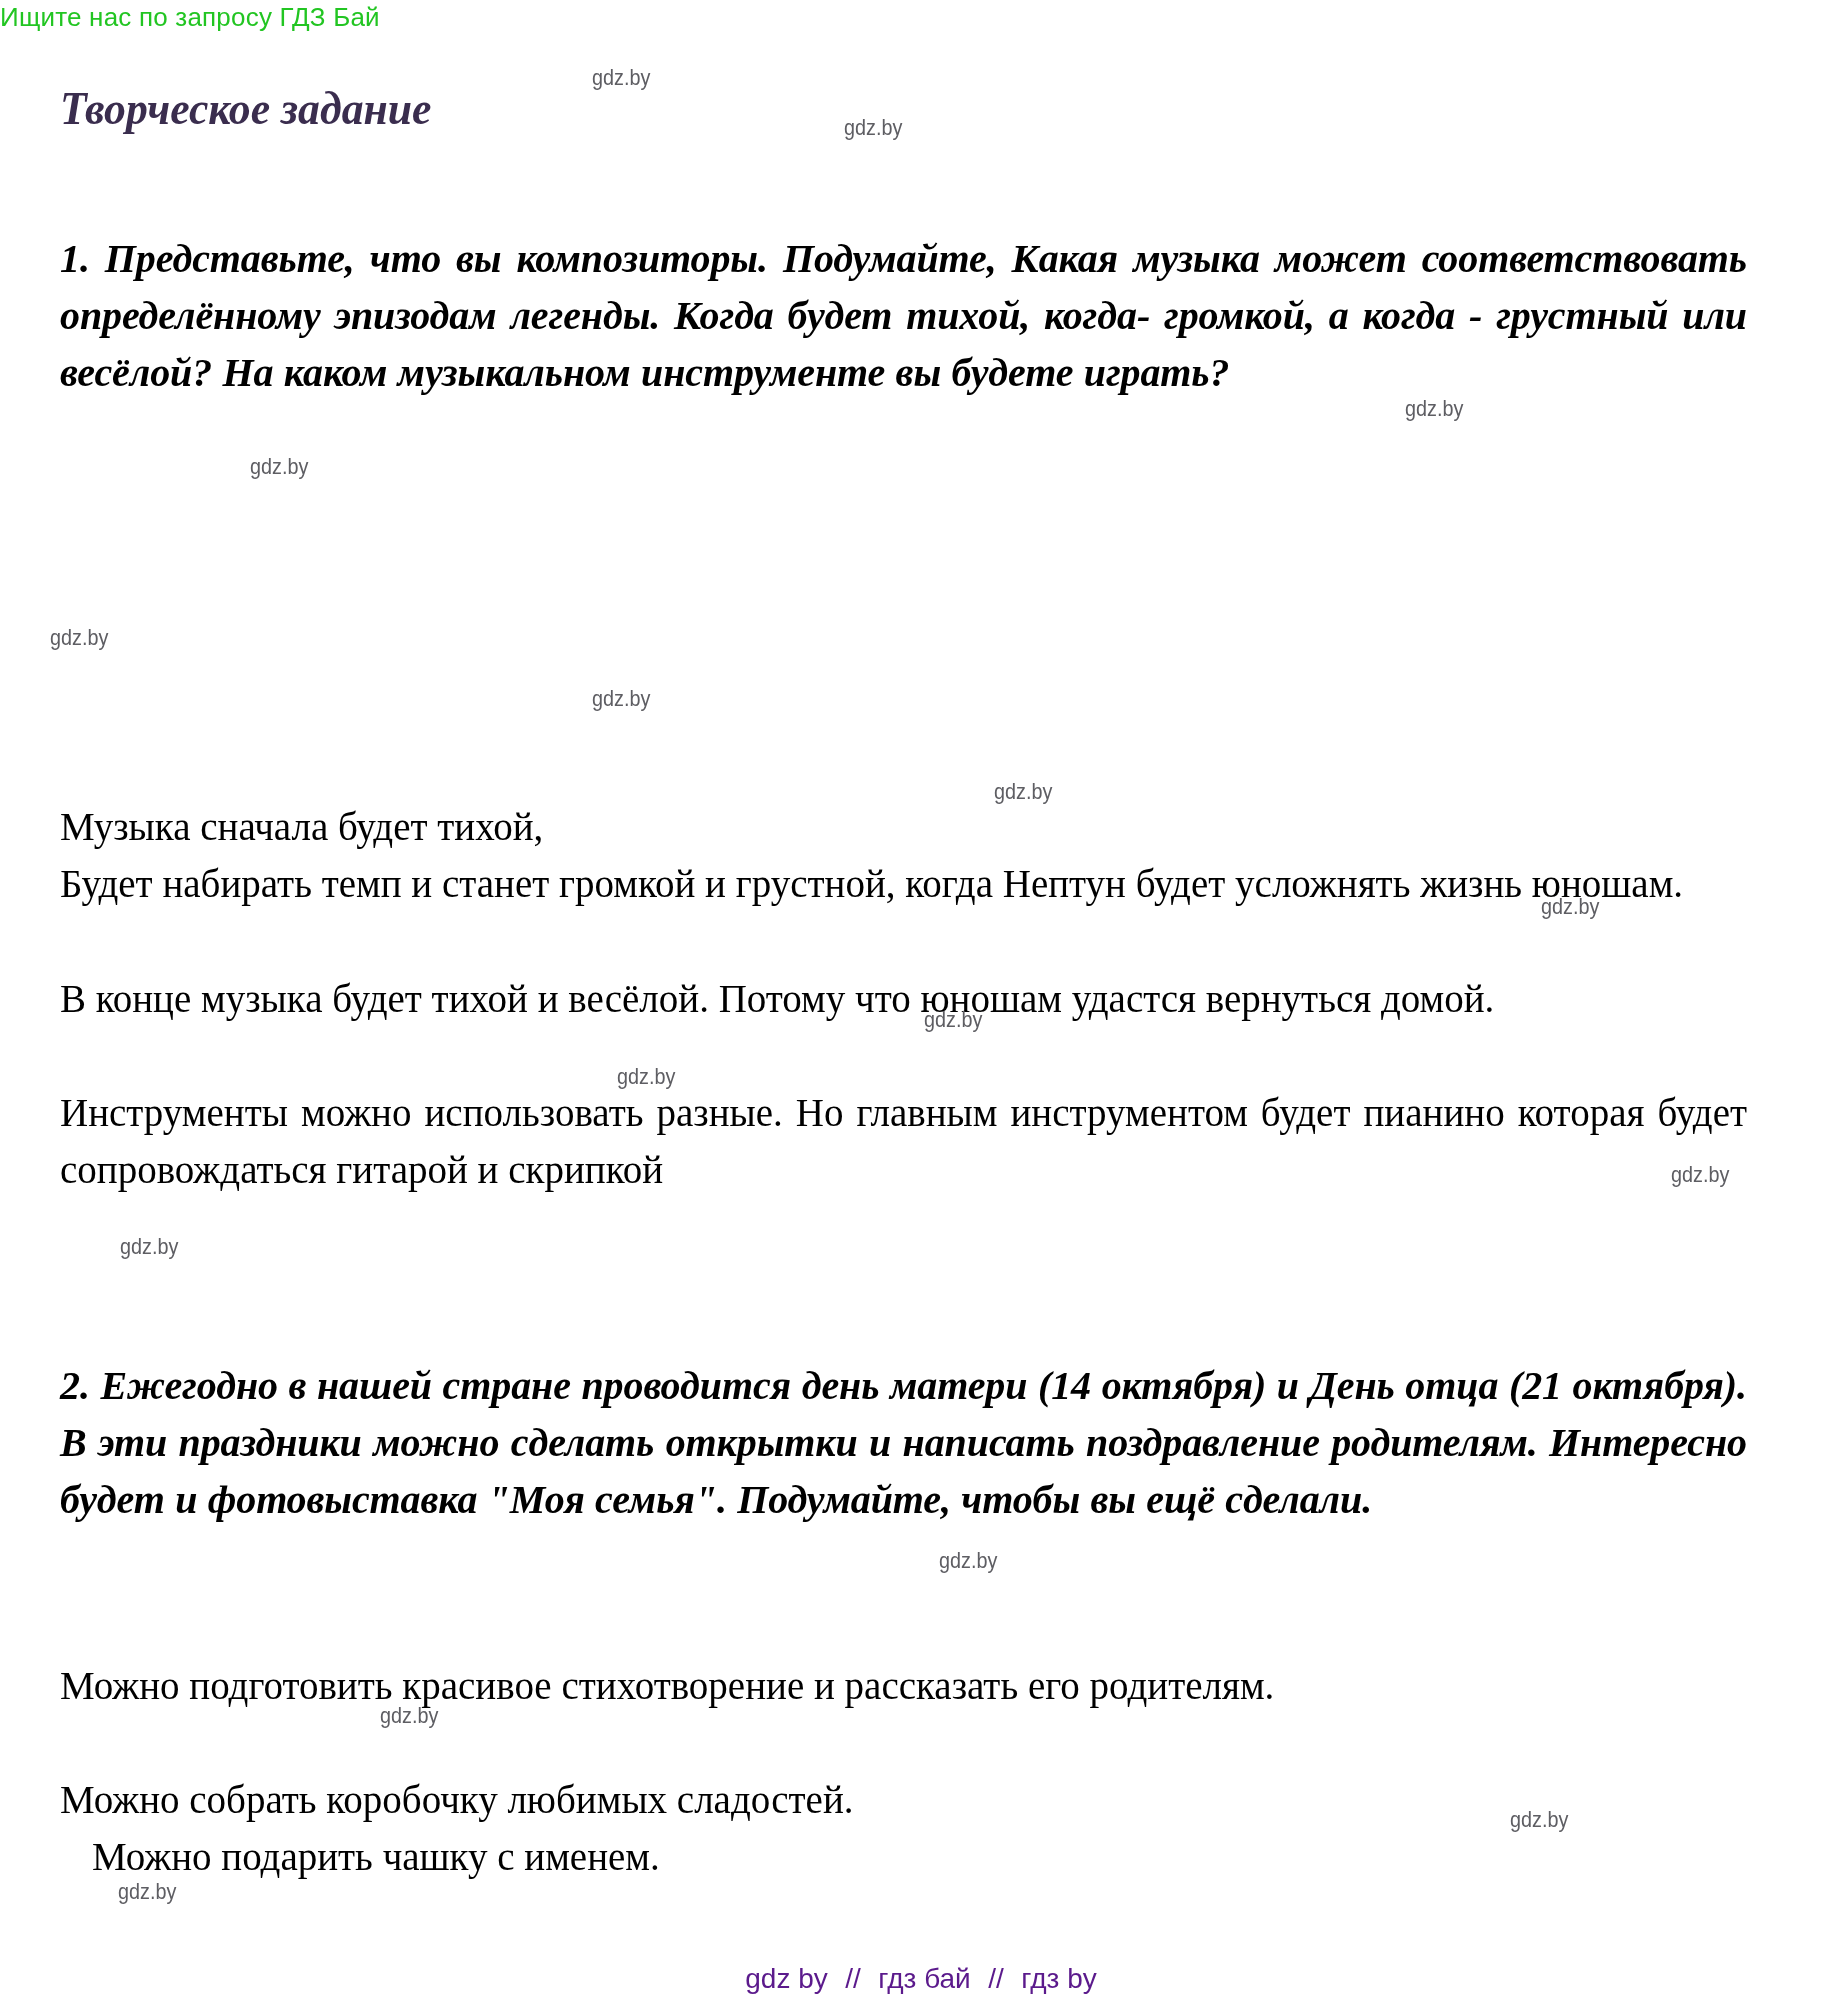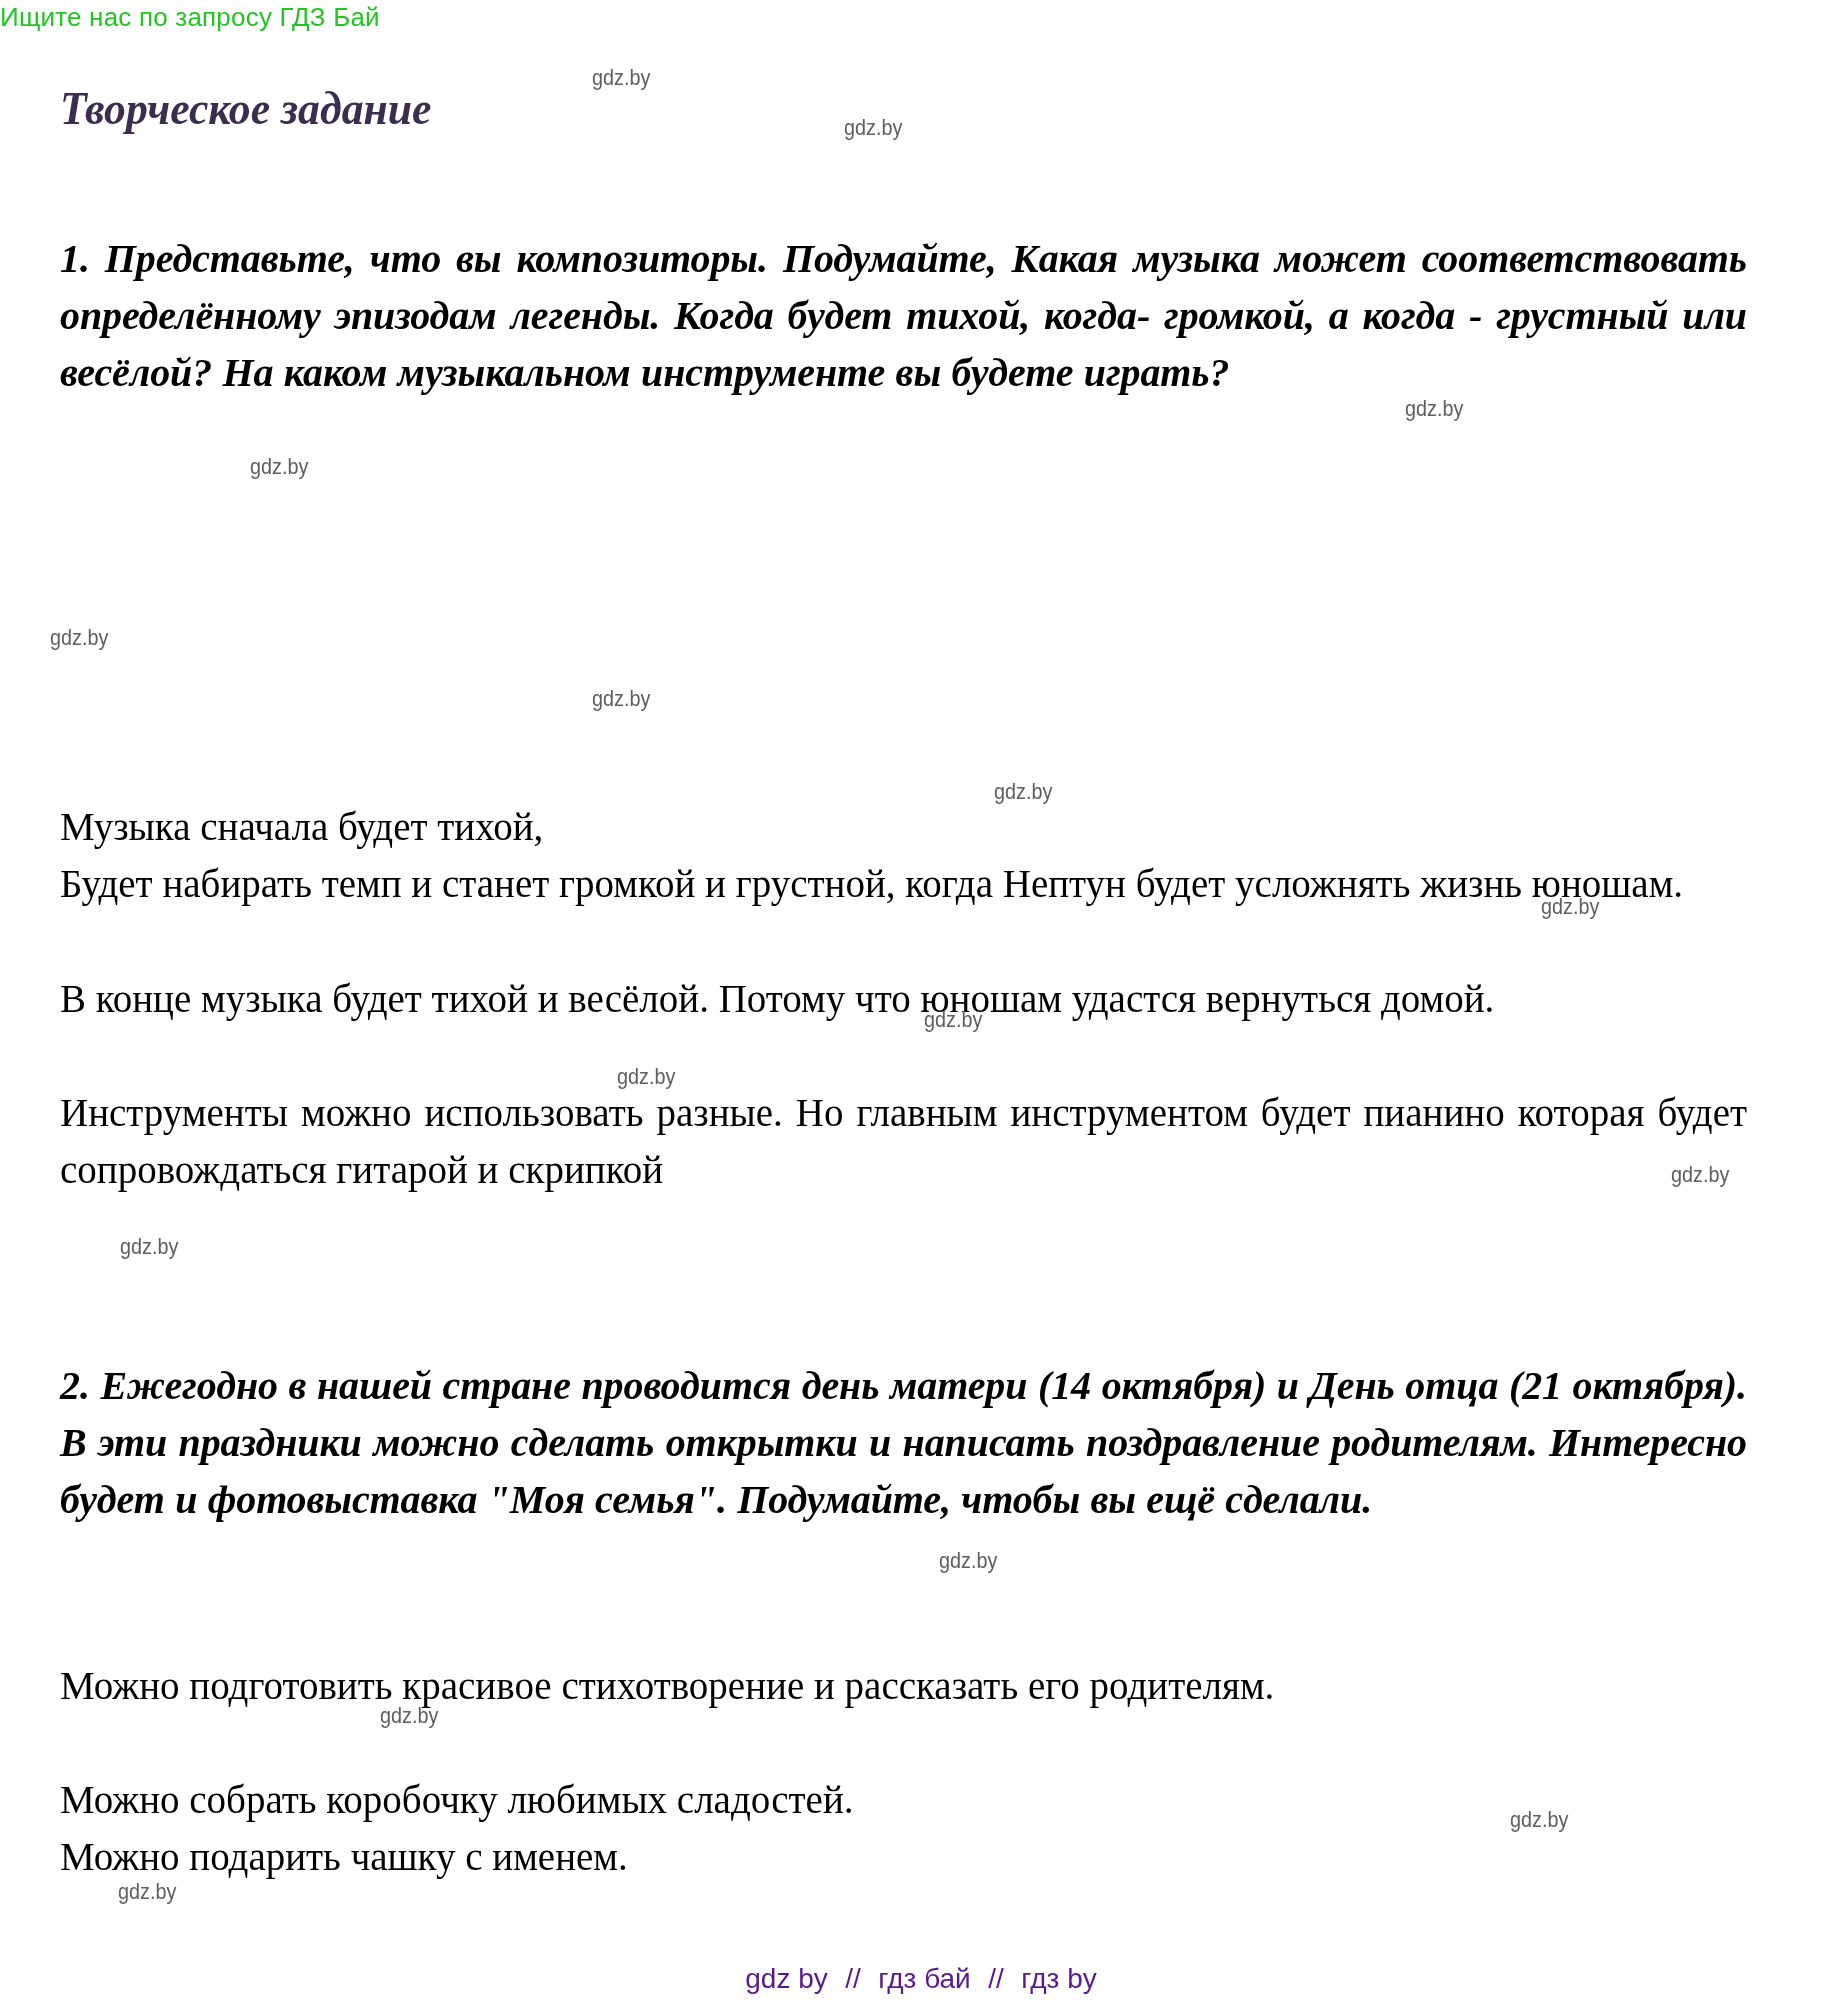--- a/index.html
+++ b/index.html
@@ -84,21 +84,21 @@
   }
 
   #ans-1a { top: 524px; }
   #ans-1b { top: 759px; }
   #ans-1c { top: 816px; }
   #ans-1d { top: 931px; }
   #ans-1e { top: 1045px; }
 
   #ans-2a { top: 1618px; }
   #ans-2b { top: 1732px; }
-  #ans-2c { top: 1789px; }
+  #ans-2c { top: 1789px; margin-left: 32px; }
 
   
   .wm {
     position: absolute;
     font-family: "Liberation Sans", "DejaVu Sans", sans-serif;
     font-size: 22px;
     line-height: 25px;
     color: #5e5e63;
     white-space: nowrap;
     transform: scaleX(0.9);

